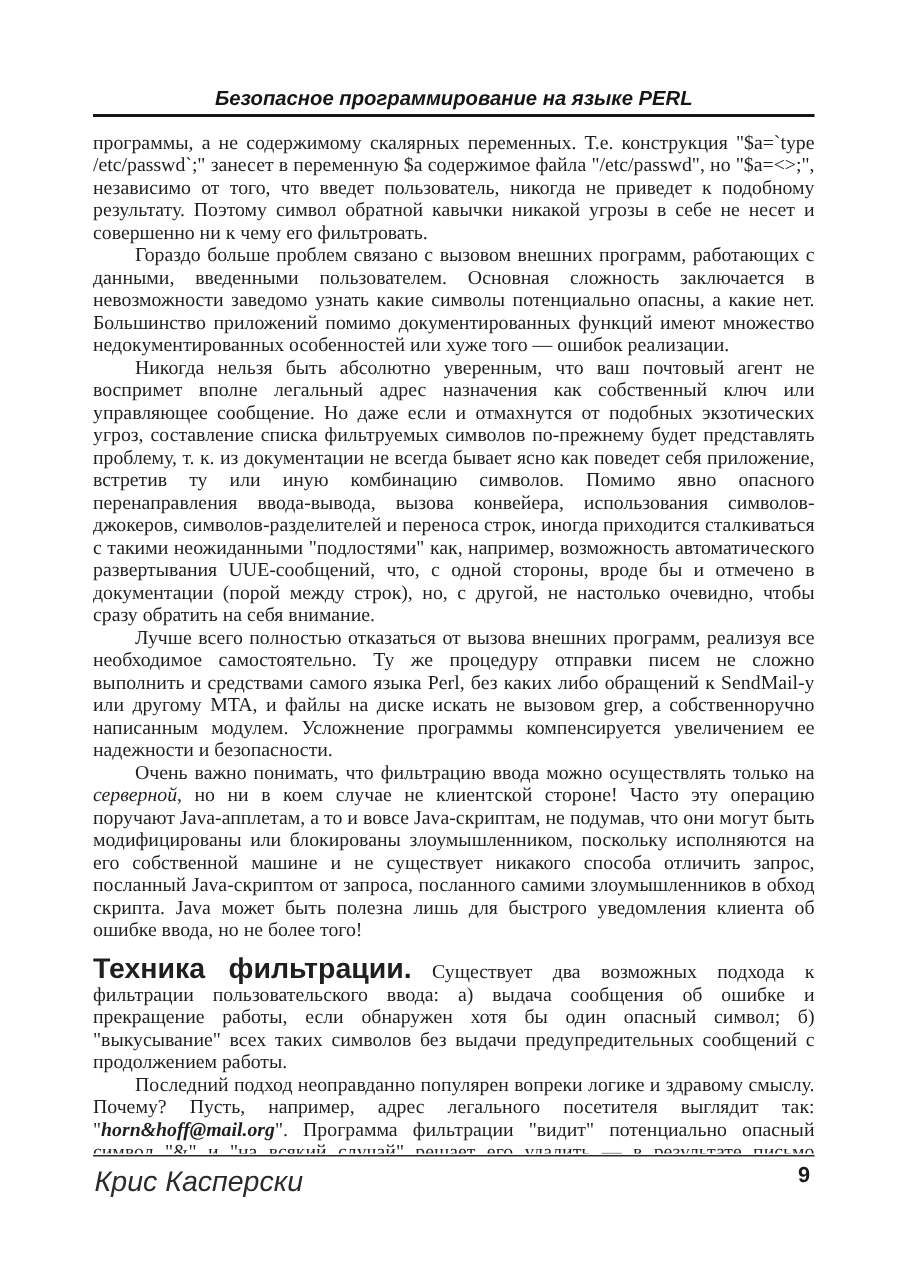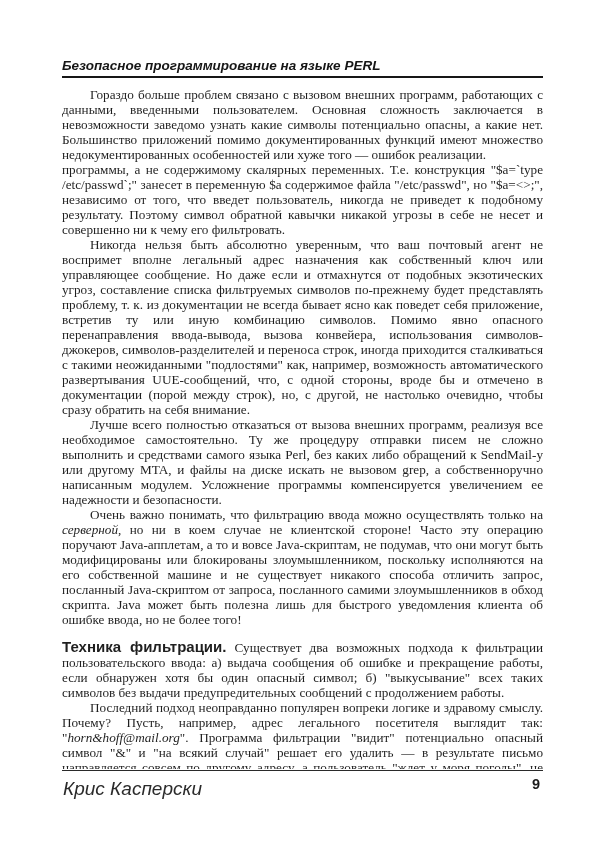--- a/index.html
+++ b/index.html
@@ -15,20 +15,21 @@
     font-family: "Liberation Serif", serif;
     color: #1f1f1f;
     overflow: hidden;
   }
   
   .header {
     position: absolute;
     top: 58px;
     left: 62px;
     width: 481px;
+    text-align: center;
     border-bottom: 2px solid #161616;
     padding-bottom: 2px;
   }
   .header-title {
     font-family: "Liberation Sans", sans-serif;
     font-weight: bold;
     font-style: italic;
     font-size: 13.5px;
     line-height: 16px;
     color: #161616;
@@ -48,24 +49,24 @@
   }
   .para {
     margin: 0;
     text-indent: 28px;
   }
   .para.no-indent { text-indent: 0; }
   .para.gap-before { margin-top: 12px; }
   .run-in-heading {
     font-family: "Liberation Sans", sans-serif;
     font-weight: bold;
-    font-size: 15px;
+    font-size: 19px;
   }
   .seg-bold-italic { font-weight: normal; font-style: italic; }
-  .seg-italic { font-style: italic; }
+  .seg-italic { font-style: italic; font-weight: bold; }
   
   .footer-rule {
     position: absolute;
     top: 770px;
     left: 62px;
     width: 481px;
     border-top: 1.5px solid #2a2a2a;
   }
   .footer-author {
     position: absolute;
@@ -90,23 +91,23 @@
 <body>
 
 <div class="page">
 
   <div class="header">
     <div class="header-title">Безопасное программирование на языке PERL</div>
   </div>
 
   <div class="body-text">
 
+    <p class="para no-indent">программы, а не содержимому скалярных переменных. Т.е. конструкция "$a=`type /etc/passwd`;" занесет в переменную $a содержимое файла "/etc/passwd", но "$a=&lt;&gt;;", независимо от того, что введет пользователь, никогда не приведет к подобному результату. Поэтому символ обратной кавычки никакой угрозы в себе не несет и совершенно ни к чему его фильтровать.</p>
+
     <p class="para">Гораздо больше проблем связано с вызовом внешних программ, работающих с данными, введенными пользователем. Основная сложность заключается в невозможности заведомо узнать какие символы потенциально опасны, а какие нет. Большинство приложений помимо документированных функций имеют множество недокументированных особенностей или хуже того — ошибок реализации.</p>
-
-    <p class="para no-indent">программы, а не содержимому скалярных переменных. Т.е. конструкция "$a=`type /etc/passwd`;" занесет в переменную $a содержимое файла "/etc/passwd", но "$a=&lt;&gt;;", независимо от того, что введет пользователь, никогда не приведет к подобному результату. Поэтому символ обратной кавычки никакой угрозы в себе не несет и совершенно ни к чему его фильтровать.</p>
 
     <p class="para">Никогда нельзя быть абсолютно уверенным, что ваш почтовый агент не воспримет вполне легальный адрес назначения как собственный ключ или управляющее сообщение. Но даже если и отмахнутся от подобных экзотических угроз, составление списка фильтруемых символов по-прежнему будет представлять проблему, т. к. из документации не всегда бывает ясно как поведет себя приложение, встретив ту или иную комбинацию символов. Помимо явно опасного перенаправления ввода-вывода, вызова конвейера, использования символов-джокеров, символов-разделителей и переноса строк, иногда приходится сталкиваться с такими неожиданными "подлостями" как, например, возможность автоматического развертывания UUE-сообщений, что, с одной стороны, вроде бы и отмечено в документации (порой между строк), но, с другой, не настолько очевидно, чтобы сразу обратить на себя внимание.</p>
 
     <p class="para">Лучше всего полностью отказаться от вызова внешних программ, реализуя все необходимое самостоятельно. Ту же процедуру отправки писем не сложно выполнить и средствами самого языка Perl, без каких либо обращений к SendMail-у или другому MTA, и файлы на диске искать не вызовом grep, а собственноручно написанным модулем. Усложнение программы компенсируется увеличением ее надежности и безопасности.</p>
 
     <p class="para"><span>Очень важно понимать, что фильтрацию ввода можно осуществлять только на </span><span class="seg-bold-italic">серверной</span><span>, но ни в коем случае не клиентской стороне! Часто эту операцию поручают Java-апплетам, а то и вовсе Java-скриптам, не подумав, что они могут быть модифицированы или блокированы злоумышленником, поскольку исполняются на его собственной машине и не существует никакого способа отличить запрос, посланный Java-скриптом от запроса, посланного самими злоумышленников в обход скрипта. Java может быть полезна лишь для быстрого уведомления клиента об ошибке ввода, но не более того!</span></p>
 
     <p class="para no-indent gap-before"><span class="run-in-heading">Техника фильтрации.</span><span> Существует два возможных подхода к фильтрации пользовательского ввода: а) выдача сообщения об ошибке и прекращение работы, если обнаружен хотя бы один опасный символ; б) "выкусывание" всех таких символов без выдачи предупредительных сообщений с продолжением работы.</span></p>
 
     <p class="para"><span>Последний подход неоправданно популярен вопреки логике и здравому смыслу. Почему? Пусть, например, адрес легального посетителя выглядит так: "</span><span class="seg-italic">horn&amp;hoff@mail.org</span><span>". Программа фильтрации "видит" потенциально опасный символ "&amp;" и "на всякий случай" решает его удалить — в результате письмо направляется совсем по другому адресу, а пользователь "ждет у моря погоды", не понимая почему оно до него не дошло.</span></p>

